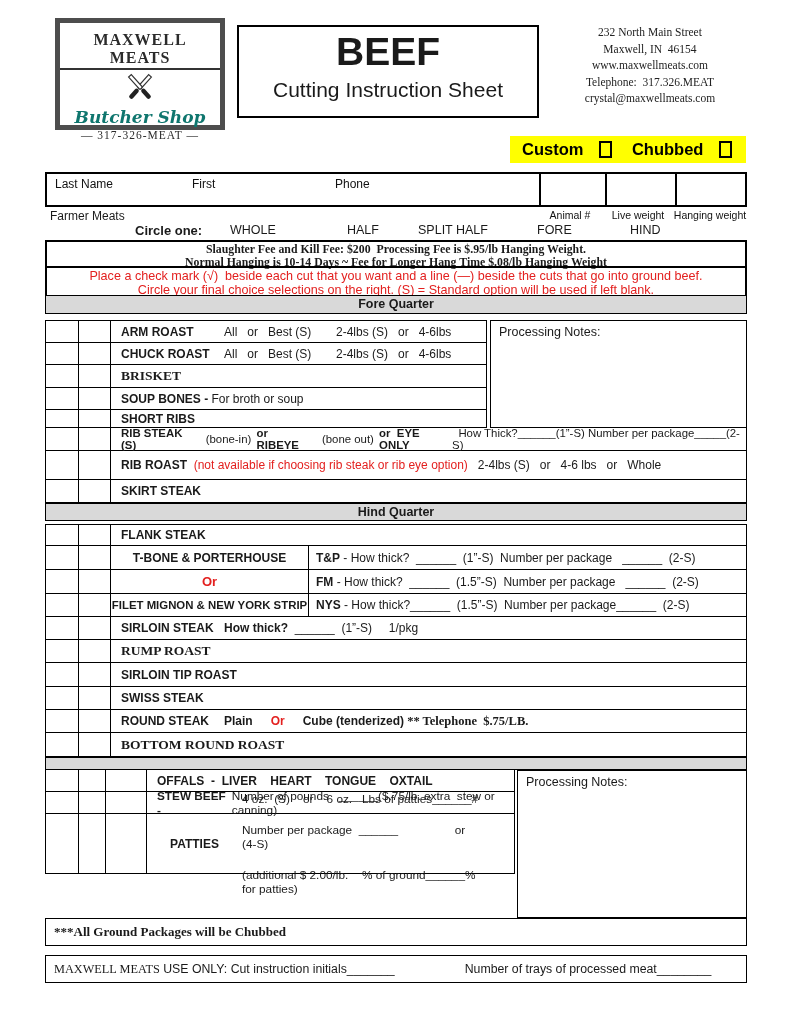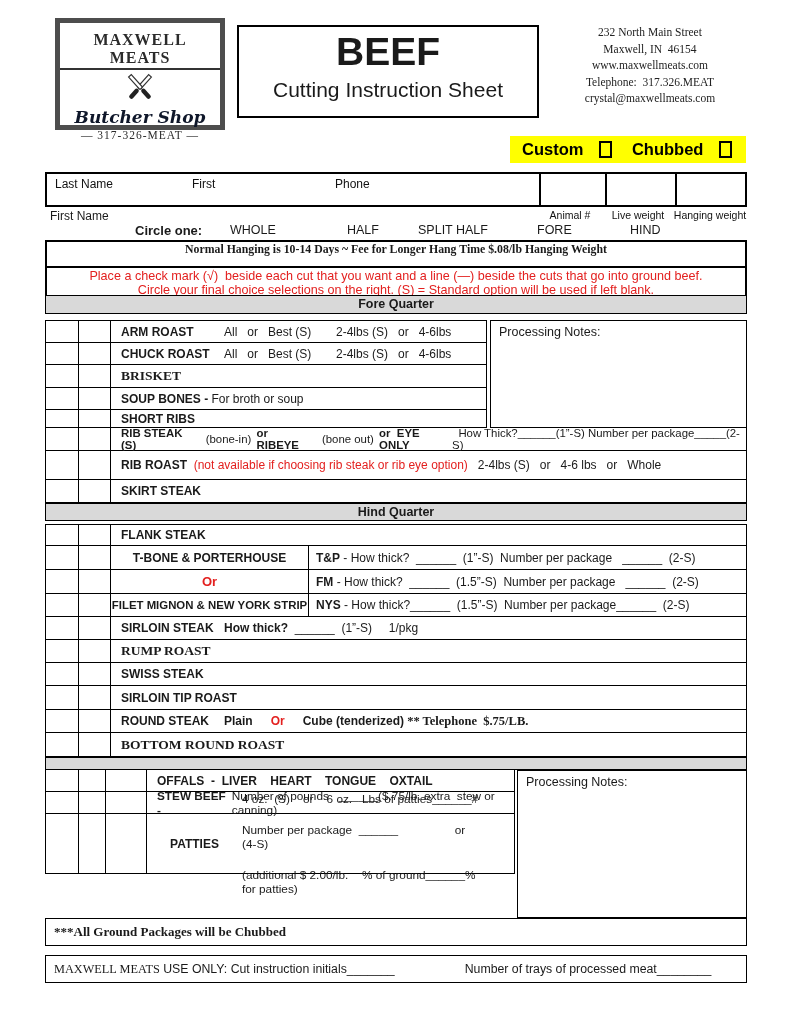--- a/index.html
+++ b/index.html
@@ -2,21 +2,21 @@
 <html><head>
 <meta charset="utf-8">
 <style>
   html,body{margin:0;padding:0;background:#fff;}
   .sheet{position:relative;width:791px;height:1024px;background:#fff;font-family:"Liberation Sans",sans-serif;color:#1a1a1a;overflow:hidden;}
   [data-bind]{white-space:pre-wrap;}
   .abs{position:absolute;box-sizing:border-box;}
   
   .logo-box{left:55px;top:18px;width:170px;height:112px;border:5px solid #4d4d4d;background:#fff;text-align:center;}
   .logo-name{font-family:"Liberation Serif",serif;font-weight:bold;font-size:16px;letter-spacing:1px;margin-top:8px;display:inline-block;border-bottom:2px solid #333;padding:0 2px 1px;color:#2b2b2b;text-transform:uppercase;}
-  .logo-script{font-family:"DejaVu Serif",serif;font-style:italic;font-weight:bold;font-size:17px;color:#0f172a;margin-top:1px;}
+  .logo-script{font-family:"DejaVu Serif",serif;font-style:italic;font-weight:bold;font-size:17px;color:#0f766e;margin-top:1px;}
   .logo-phone{font-family:"Liberation Serif",serif;font-size:11.5px;letter-spacing:1px;color:#2b2b2b;margin-top:2px;}
   .title-box{left:237px;top:25px;width:302px;height:93px;border:2px solid #000;text-align:center;}
   .title-main{font-size:39px;font-weight:bold;line-height:46px;margin-top:2px;}
   .title-sub{font-size:21px;line-height:30px;}
   .contact{left:550px;top:24px;width:200px;text-align:center;font-family:"Liberation Serif",serif;font-size:11.5px;line-height:16.5px;color:#222;}
   .yellow-bar{left:510px;top:136px;width:236px;height:27px;background:#ffff00;display:flex;align-items:center;padding:0 8px;}
   .yb-label{font-weight:bold;font-size:16.5px;color:#000;}
   .yb-check{width:17px;height:17px;border:2.5px solid #000;box-sizing:border-box;margin:0 6px;}
   
   .name-box{left:45px;top:172px;width:702px;height:35px;border:2px solid #000;}
@@ -106,35 +106,36 @@
   </div>
 
   <div class="abs name-box">
     <span class="nb-label" style="left:8px;" data-bind="customer.last_name">Last Name</span>
     <span class="nb-label" style="left:145px;" data-bind="customer.first">First</span>
     <span class="nb-label" style="left:288px;" data-bind="customer.phone">Phone</span>
     <span class="nb-div" style="left:492px;"></span>
     <span class="nb-div" style="left:558px;"></span>
     <span class="nb-div" style="left:628px;"></span>
   </div>
-  <div class="abs farmer" data-bind="customer.farmer">First Name</div>
+  <div class="abs farmer" data-bind="customer.farmer">Farmer Meats</div>
   <div class="abs under-label" style="left:537px;top:209px;width:66px;" data-bind="customer.animal">Animal #</div>
   <div class="abs under-label" style="left:603px;top:209px;width:70px;" data-bind="customer.live">Live weight</div>
   <div class="abs under-label" style="left:673px;top:209px;width:74px;" data-bind="customer.hanging">Hanging weight</div>
 
   <div class="abs circle-row">
     <span class="circle-label" data-bind="circle_one.label">Circle one:</span>
     <span class="circle-opt" style="left:185px;" data-bind="circle_one.opt1">WHOLE</span>
     <span class="circle-opt" style="left:302px;" data-bind="circle_one.opt2">HALF</span>
     <span class="circle-opt" style="left:373px;" data-bind="circle_one.opt3">SPLIT HALF</span>
     <span class="circle-opt" style="left:492px;" data-bind="circle_one.opt4">FORE</span>
     <span class="circle-opt" style="left:585px;" data-bind="circle_one.opt5">HIND</span>
   </div>
 
   <div class="abs fee-box">
+    <div data-bind="fees.line1">Slaughter Fee and Kill Fee: $200  Processing Fee is $.95/lb Hanging Weight.</div>
     <div data-bind="fees.line2">Normal Hanging is 10-14 Days ~ Fee for Longer Hang Time $.08/lb Hanging Weight</div>
   </div>
 
   <div class="abs red-box">
     <div data-bind="instructions.line1">Place a check mark (√)  beside each cut that you want and a line (—) beside the cuts that go into ground beef.</div>
     <div data-bind="instructions.line2">Circle your final choice selections on the right. (S) = Standard option will be used if left blank.</div>
   </div>
 
   <div class="abs qhead" style="top:295px;" data-bind="fore.header">Fore Quarter</div>
 
@@ -262,32 +263,32 @@
           <span class="reg" data-bind="hind.sirloin.rest">  ______  (1”-S)     1/pkg</span>
         </div>
     </div>
     <div class="trow" style="height:23px;width:702px;">
       <div class="cb"></div>
         <div class="cb2"></div>
       <div class="item serifitem">
           <span data-bind="hind.rump">RUMP ROAST</span>
         </div>
     </div>
+    <div class="trow" style="height:24px;width:702px;">
+      <div class="cb"></div>
+        <div class="cb2"></div>
+      <div class="item">
+          <span data-bind="hind.tip">SIRLOIN TIP ROAST</span>
+        </div>
+    </div>
     <div class="trow" style="height:23px;width:702px;">
       <div class="cb"></div>
         <div class="cb2"></div>
       <div class="item">
           <span data-bind="hind.swiss">SWISS STEAK</span>
-        </div>
-    </div>
-    <div class="trow" style="height:24px;width:702px;">
-      <div class="cb"></div>
-        <div class="cb2"></div>
-      <div class="item">
-          <span data-bind="hind.tip">SIRLOIN TIP ROAST</span>
         </div>
     </div>
     <div class="trow" style="height:23px;width:702px;">
       <div class="cb"></div>
         <div class="cb2"></div>
       <div class="item">
           <span class="nm" data-bind="hind.round.name">ROUND STEAK</span>
           <span data-bind="hind.round.plain">Plain</span>
           <span class="red" style="margin:0 18px;" data-bind="hind.round.or_word">Or</span>
           <span data-bind="hind.round.cube">Cube (tenderized)</span>

